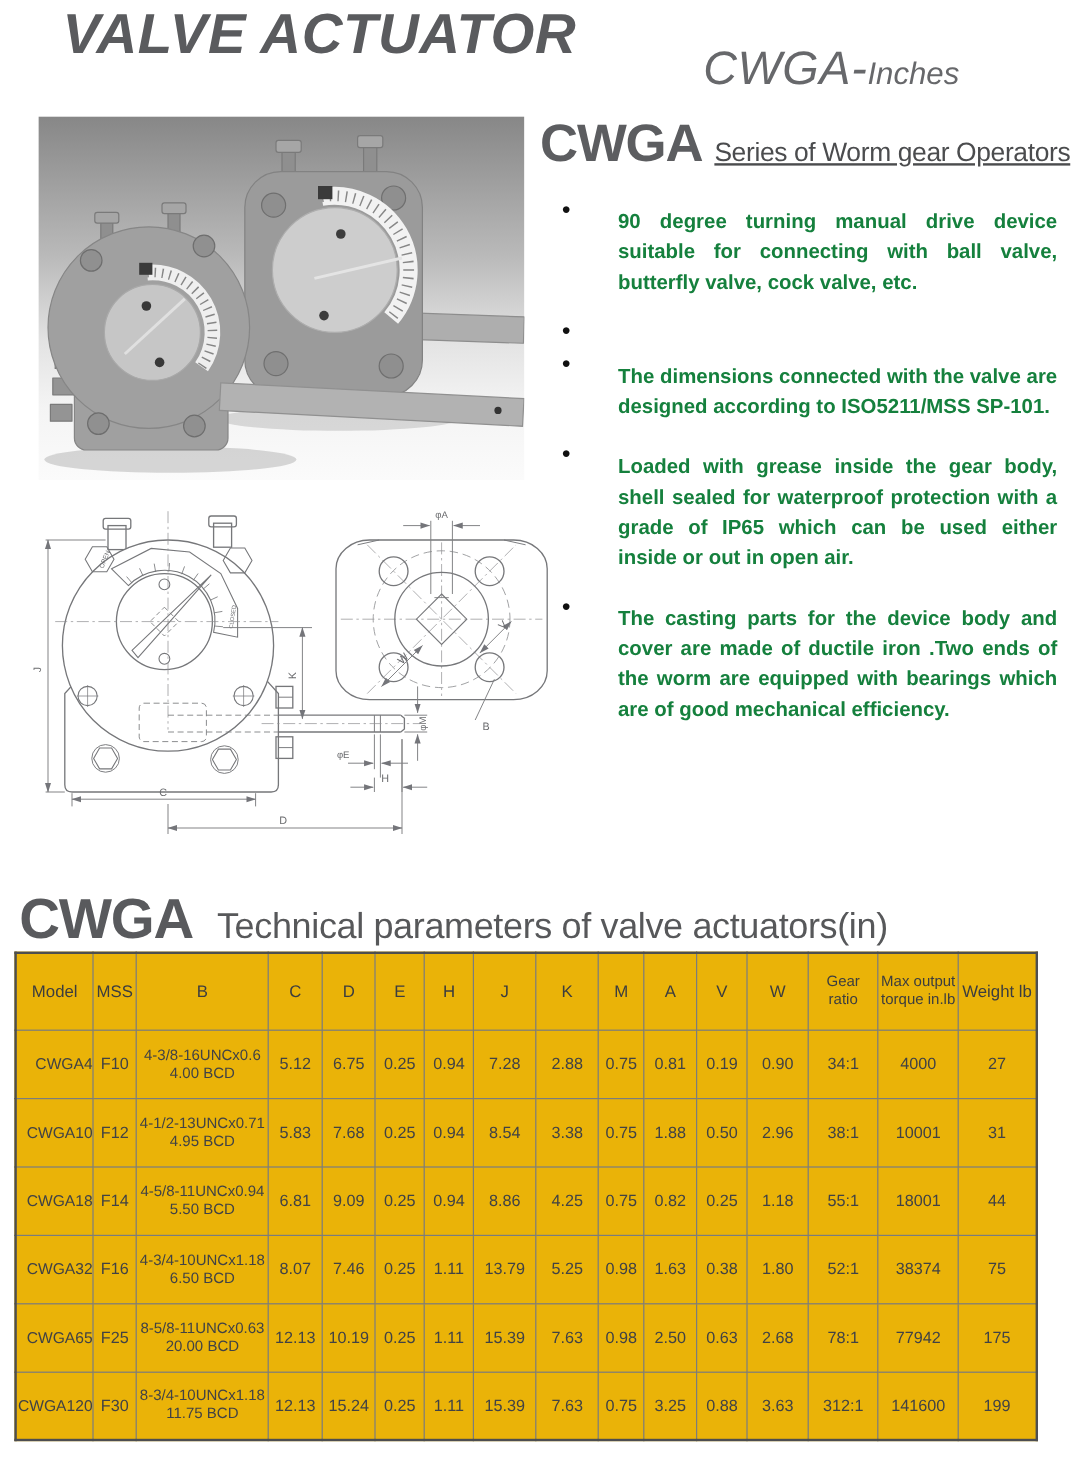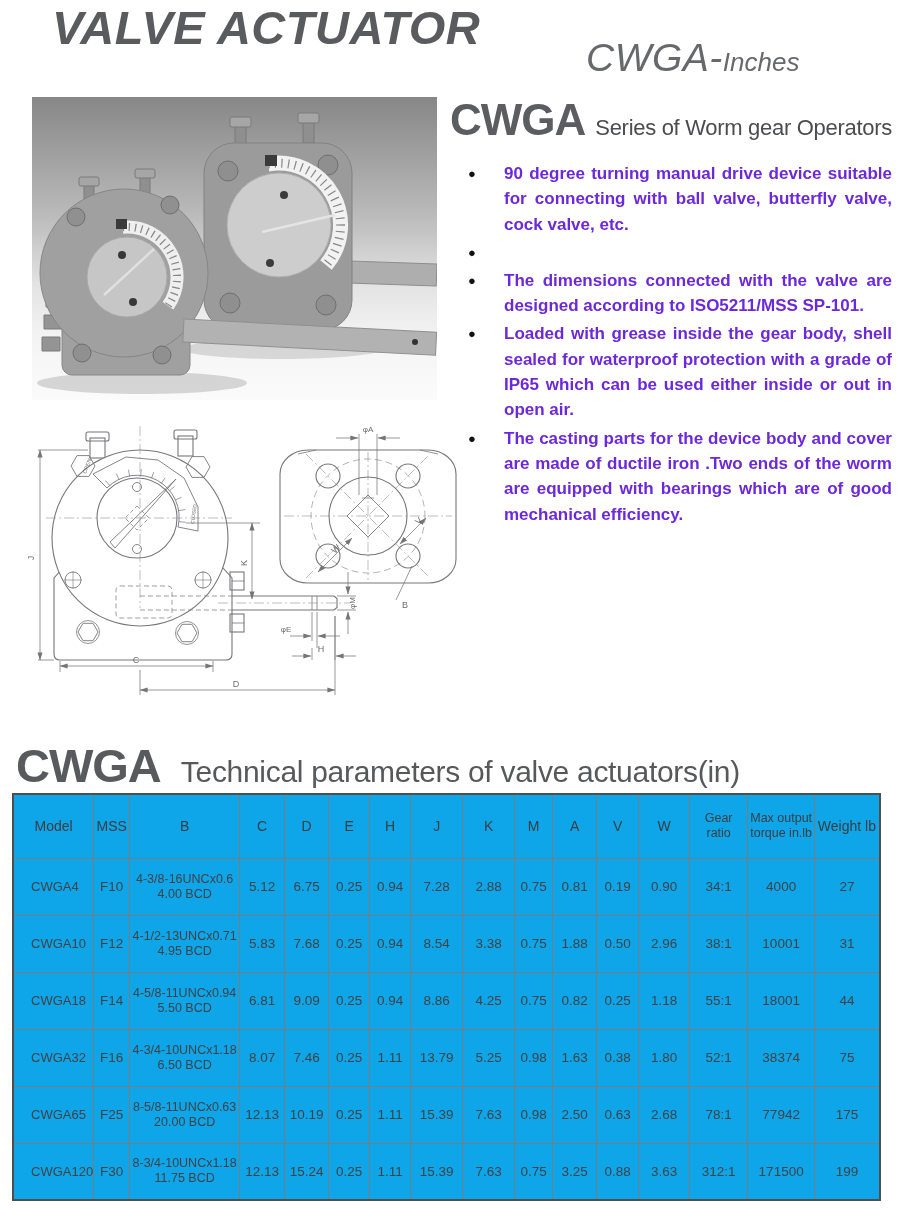--- a/index.html
+++ b/index.html
@@ -23,49 +23,49 @@
   #model-subtitle .big{font-size:39px;letter-spacing:0.5px;}
   #model-subtitle .small{font-size:26px;}
 
   
   #photo{left:32px;top:97px;width:405px;height:303px;}
 
   
   #intro{left:450px;top:95px;width:442px;}
   #intro .intro-head{margin:0 0 16px 0;white-space:nowrap;}
   #intro .brand{font-size:44px;font-weight:800;color:#5c5d60;letter-spacing:-1px;}
-  #intro .tagline{font-size:22px;color:#4b4c4e;margin-left:10px;letter-spacing:-0.3px;}
+  #intro .tagline{font-size:22px;color:#4b4c4e;margin-left:10px;letter-spacing:-0.3px;text-decoration:underline;}
   .feat{display:flex;margin:0 0 3px 0;}
   .feat .dot{flex:0 0 36px;font-size:13px;color:#111;padding-left:18px;line-height:25px;}
   .feat p{
-    margin:0;flex:1;text-align:justify;
-    font-size:17px;font-weight:bold;color:#6d28d9;line-height:25.3px;
+    margin:11px;flex:1;text-align:justify;
+    font-size:17px;font-weight:bold;color:#15803d;line-height:25.3px;
   }
 
   
   #drawing{left:18px;top:420px;width:450px;height:292px;}
 
   
   #tbl-heading{left:16px;top:738px;white-space:nowrap;}
   #tbl-heading .brand{font-size:47px;font-weight:800;color:#595a5d;letter-spacing:-1px;}
   #tbl-heading .sub{font-size:30px;color:#57585a;margin-left:20px;letter-spacing:-0.3px;}
 
   #spec{left:12px;top:793px;}
-  table{border-collapse:collapse;table-layout:fixed;background:#0ea5e9;}
+  table{border-collapse:collapse;table-layout:fixed;background:#eab308;}
   table{border:2px solid #4d4e50;}
   th,td{
     border:1px solid #7b7c7e;text-align:center;vertical-align:middle;
     color:#414245;font-weight:normal;padding:0;overflow:hidden;
   }
   thead tr{height:64px;}
   tbody tr{height:57px;}
   th{font-size:14px;color:#3c3d3f;}
   td{font-size:13.5px;}
   th.two-line{font-size:12.5px;line-height:15px;}
-  td.model{text-align:left;padding-left:17px;font-size:13px;}
+  td.model{text-align:right;padding-left:1px;font-size:13px;}
   td.bcell{font-size:12.5px;line-height:15px;}
 </style>
 </head>
 <body>
 
 <div id="page-title" class="abs">VALVE ACTUATOR</div>
 
 <div id="model-subtitle" class="abs">
   <span class="big">CWGA-</span><span class="small">Inches</span>
 </div>
@@ -450,18 +450,18 @@
         <td>15.24</td>
         <td>0.25</td>
         <td>1.11</td>
         <td>15.39</td>
         <td>7.63</td>
         <td>0.75</td>
         <td>3.25</td>
         <td>0.88</td>
         <td>3.63</td>
         <td>312:1</td>
-        <td>171500</td>
+        <td>141600</td>
         <td>199</td>
       </tr>
     </tbody>
   </table>
 </div>
 
 </body></html>

